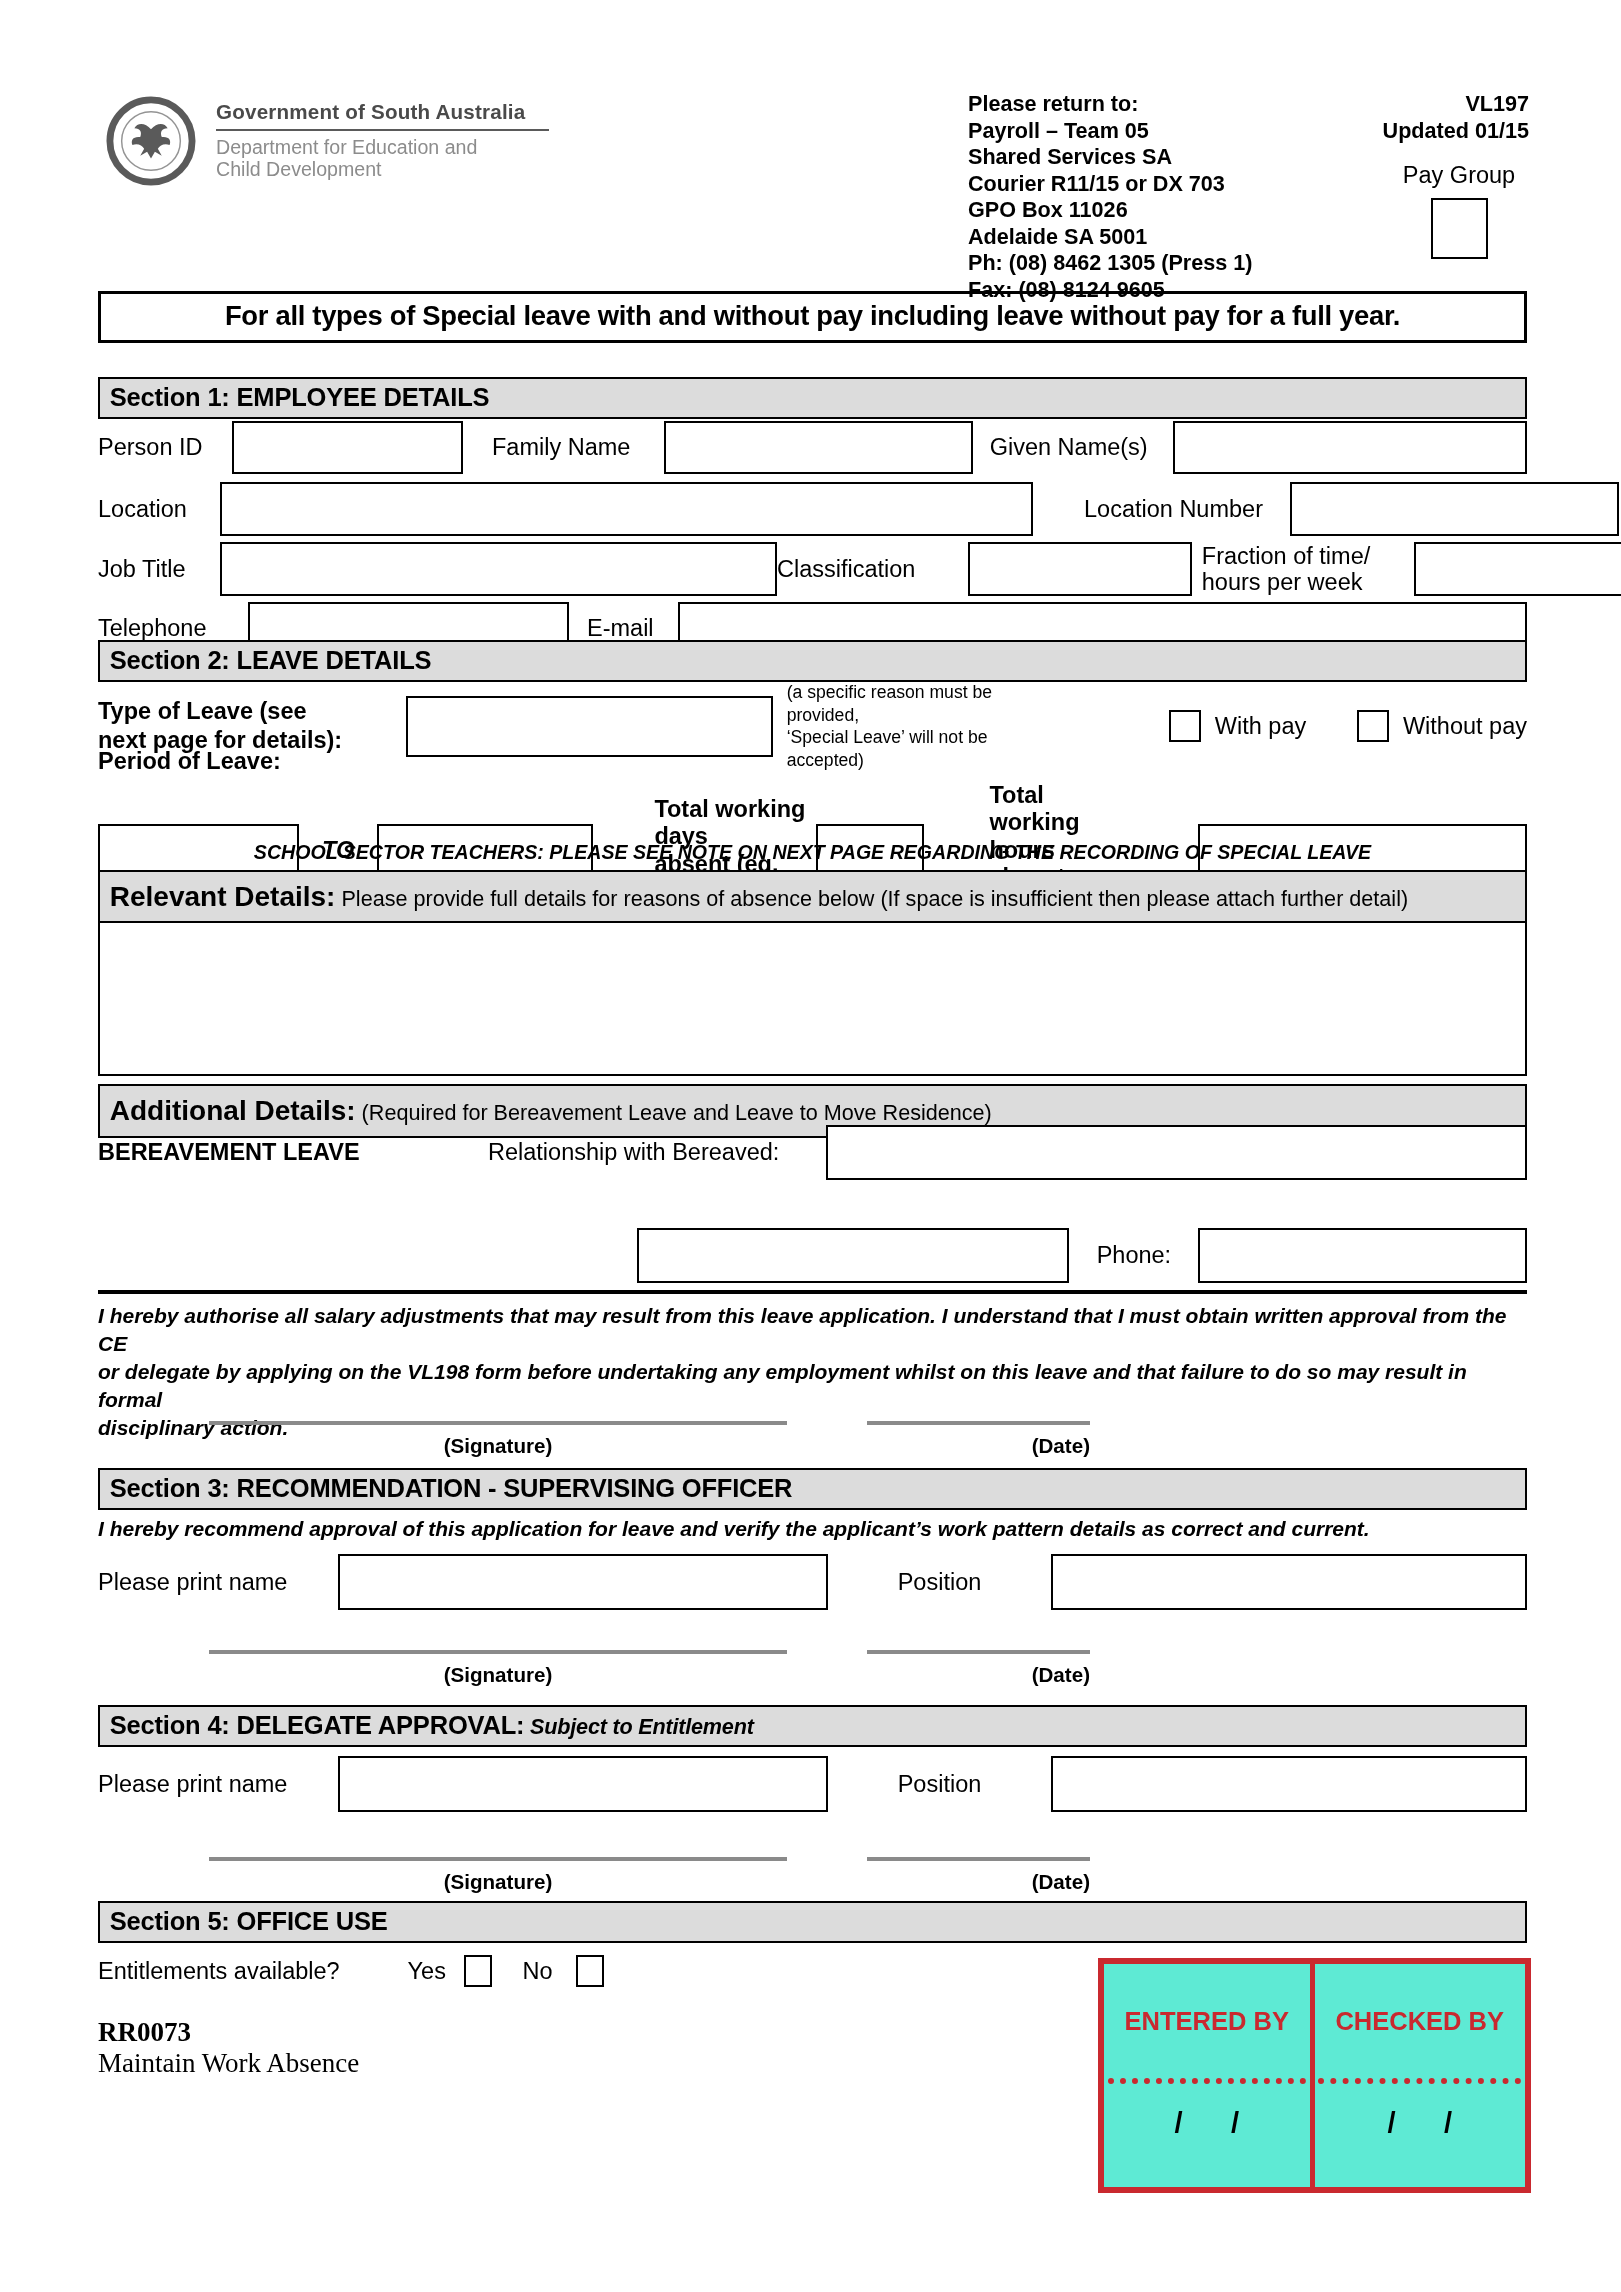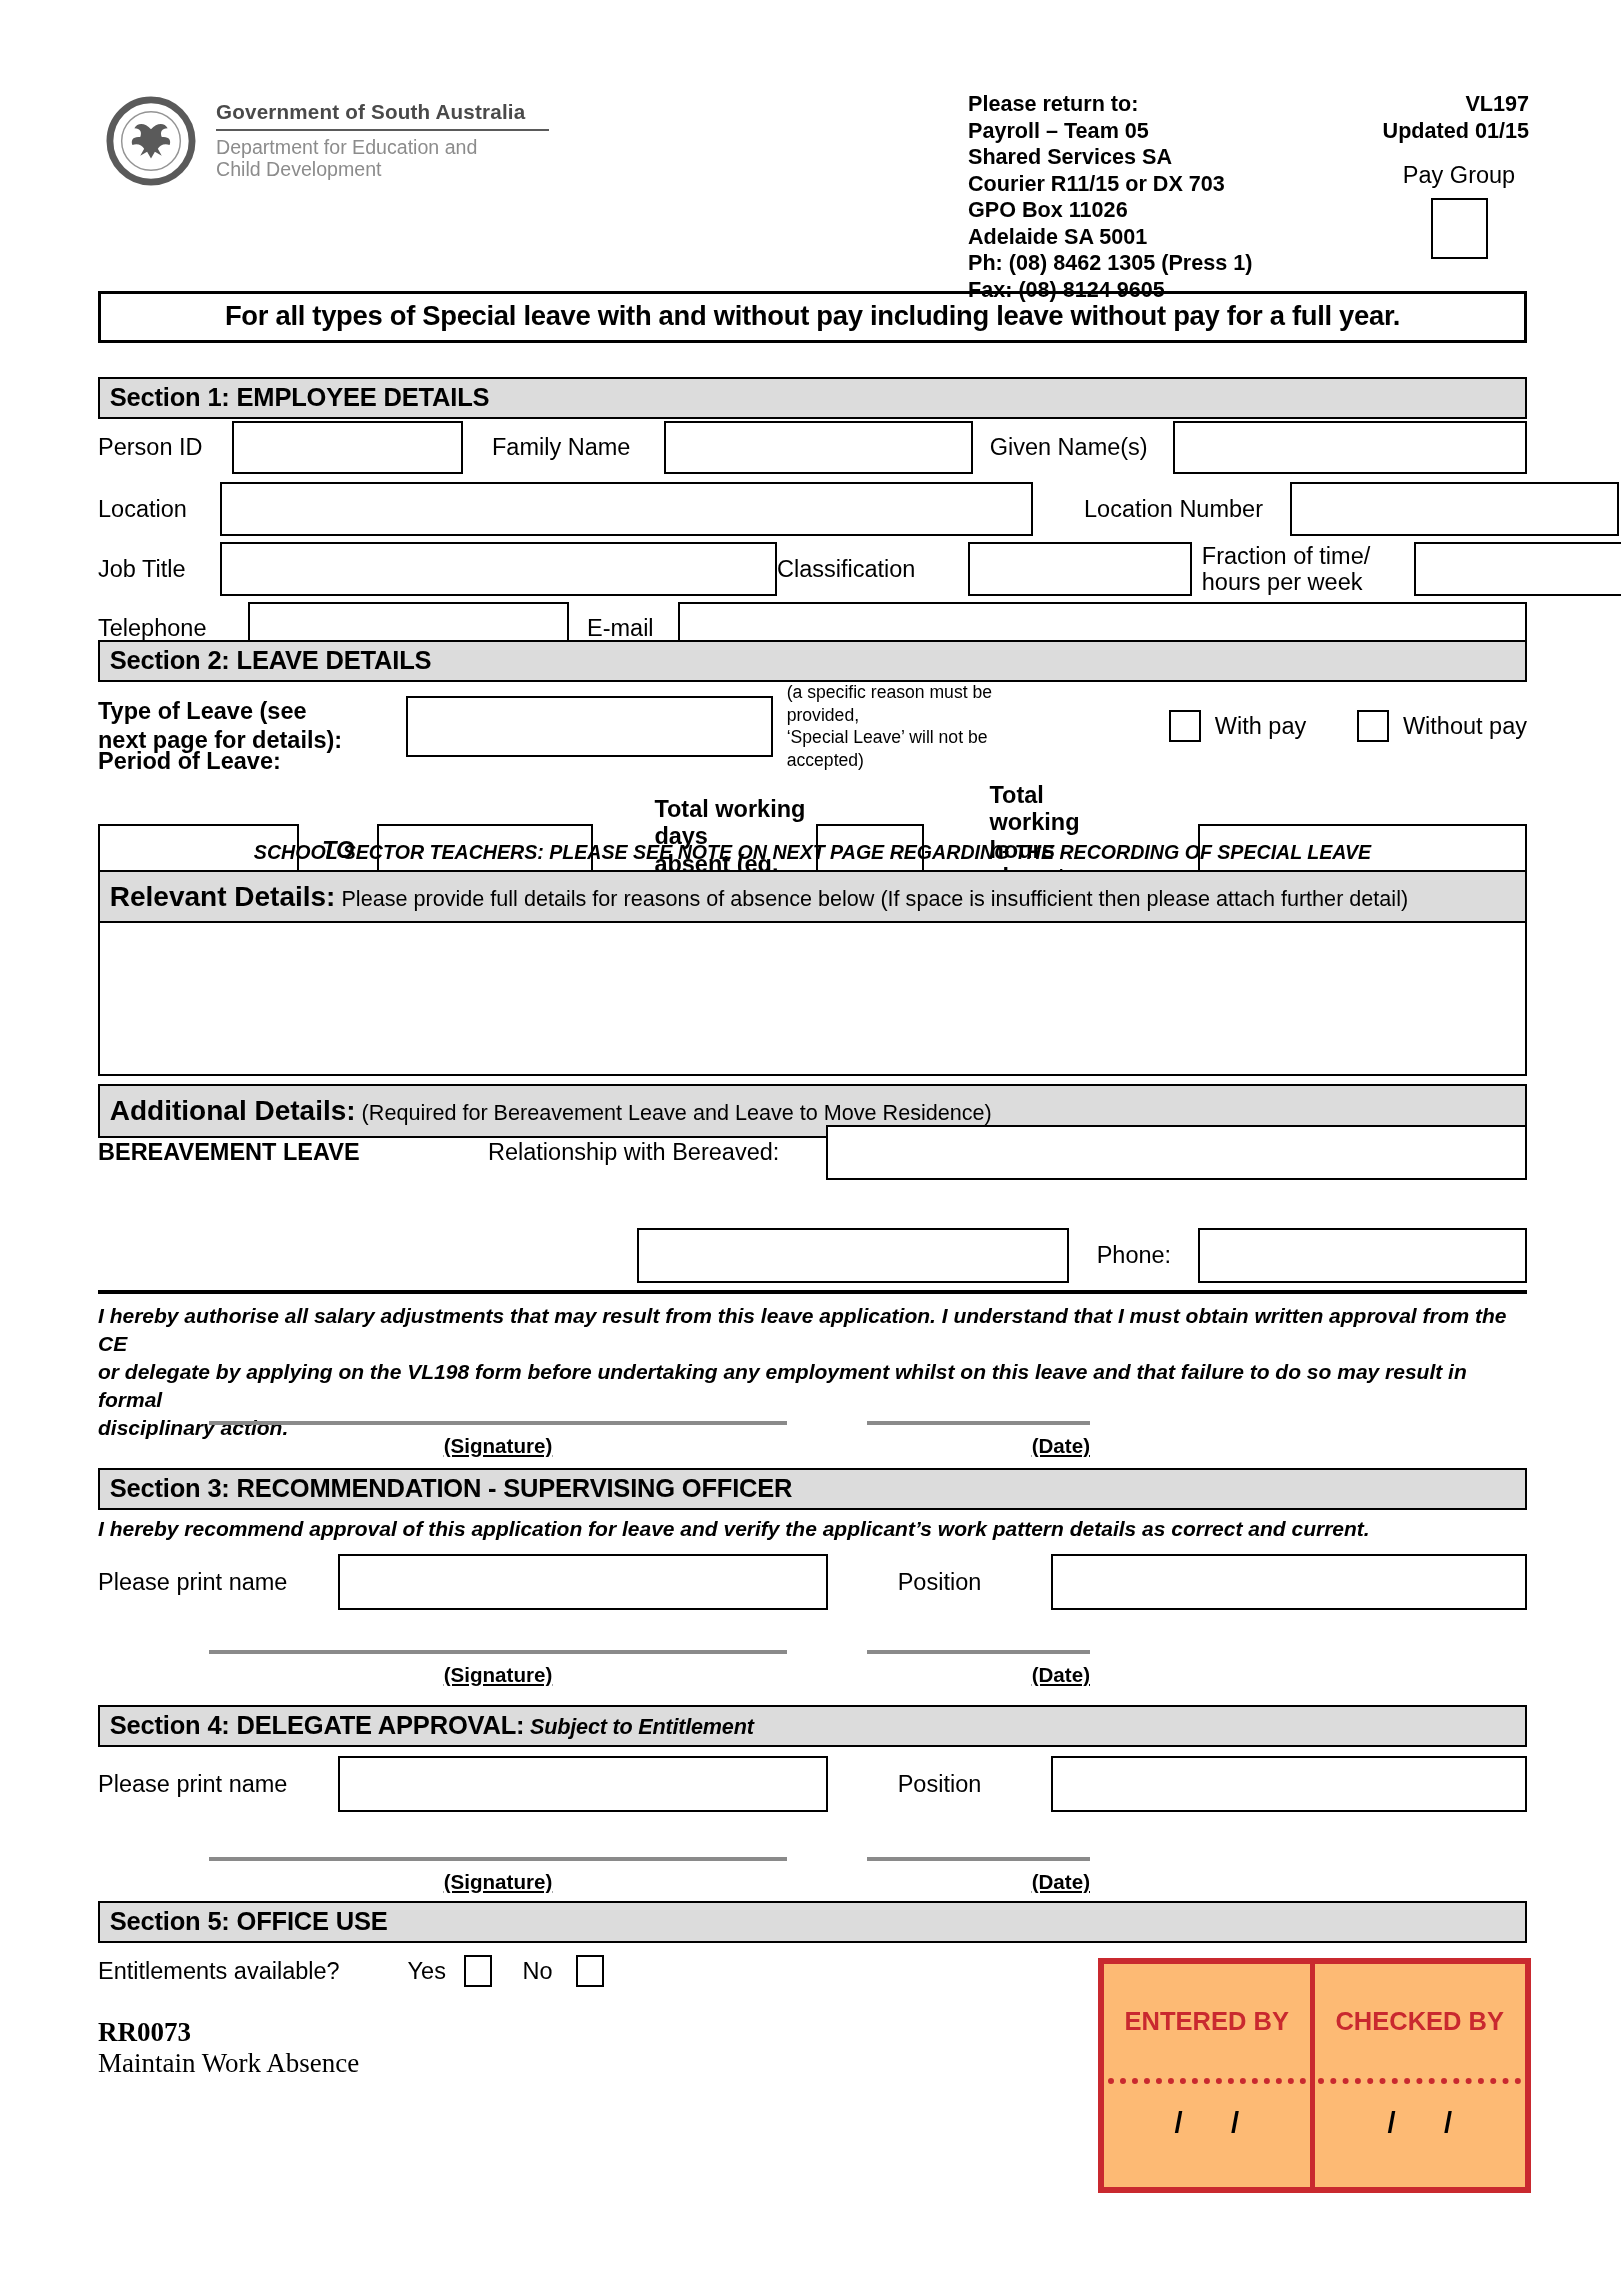--- a/index.html
+++ b/index.html
@@ -69,29 +69,29 @@
                  font-style: italic; line-height: 28px; }
   .statement { position: absolute; left: 0; right: 0; font-size: 21px; font-weight: bold;
                font-style: italic; }
 
   .hr4 { position: absolute; left: 0; right: 0; height: 3.9px; background: #000; }
 
   .sig-row { position: absolute; left: 0; right: 0; display: flex; }
   .sig-a { margin-left: 111px; width: 578px; text-align: center; }
   .sig-b { margin-left: 80px; width: 223px; text-align: right; }
   .sig-line { border-top: 4.9px solid #8a8a8a; height: 4.9px; }
-  .sig-cap { font-size: 20.6px; font-weight: bold; margin-top: 7.8px; text-decoration: underline; }
+  .sig-cap { font-size: 20.6px; font-weight: bold; margin-top: 7.8px; }
 
   .ent-row { position: absolute; left: 0; display: flex; align-items: center; font-size: 23.5px; }
 
   .rr { position: absolute; left: 0; font-size: 27px; line-height: 31px; font-family: Liberation Serif, serif; }
   .rr .code { font-weight: bold; }
 
   .stamp { position: absolute; left: 1000px; width: 433px; height: 235px;
-           border: 6.9px solid #c9292f; display: flex; background: #fdba74; }
+           border: 6.9px solid #c9292f; display: flex; background: #5eead4; }
   .stamp-col { flex: 1 1 50%; position: relative; text-align: center; }
   .stamp-col.first { border-right: 5.9px solid #c9292f; }
   .stamp-label { margin-top: 43px; color: #c9292f; font-weight: bold; font-size: 25.5px; }
   .stamp-dotted { position: absolute; top: 114px; left: 3.9px; right: 3.9px;
                   border-top: 6.9px dotted #c9292f; }
   .stamp-slashes { position: absolute; top: 143px; left: 0; right: 0; font-size: 29px;
                    font-weight: bold; white-space: pre; color: #000; }
 </style>
 </head>
 <body>

